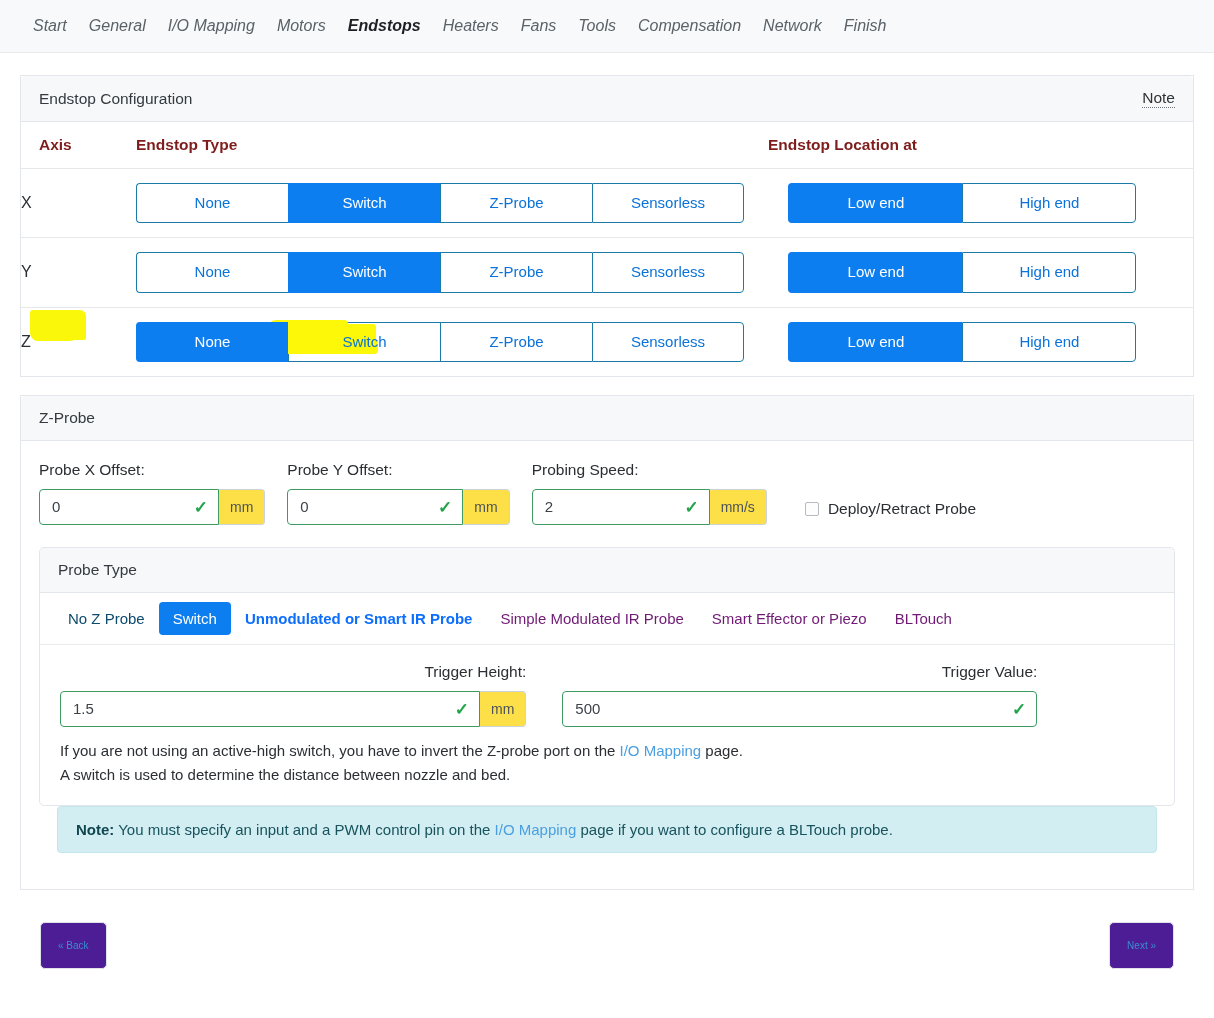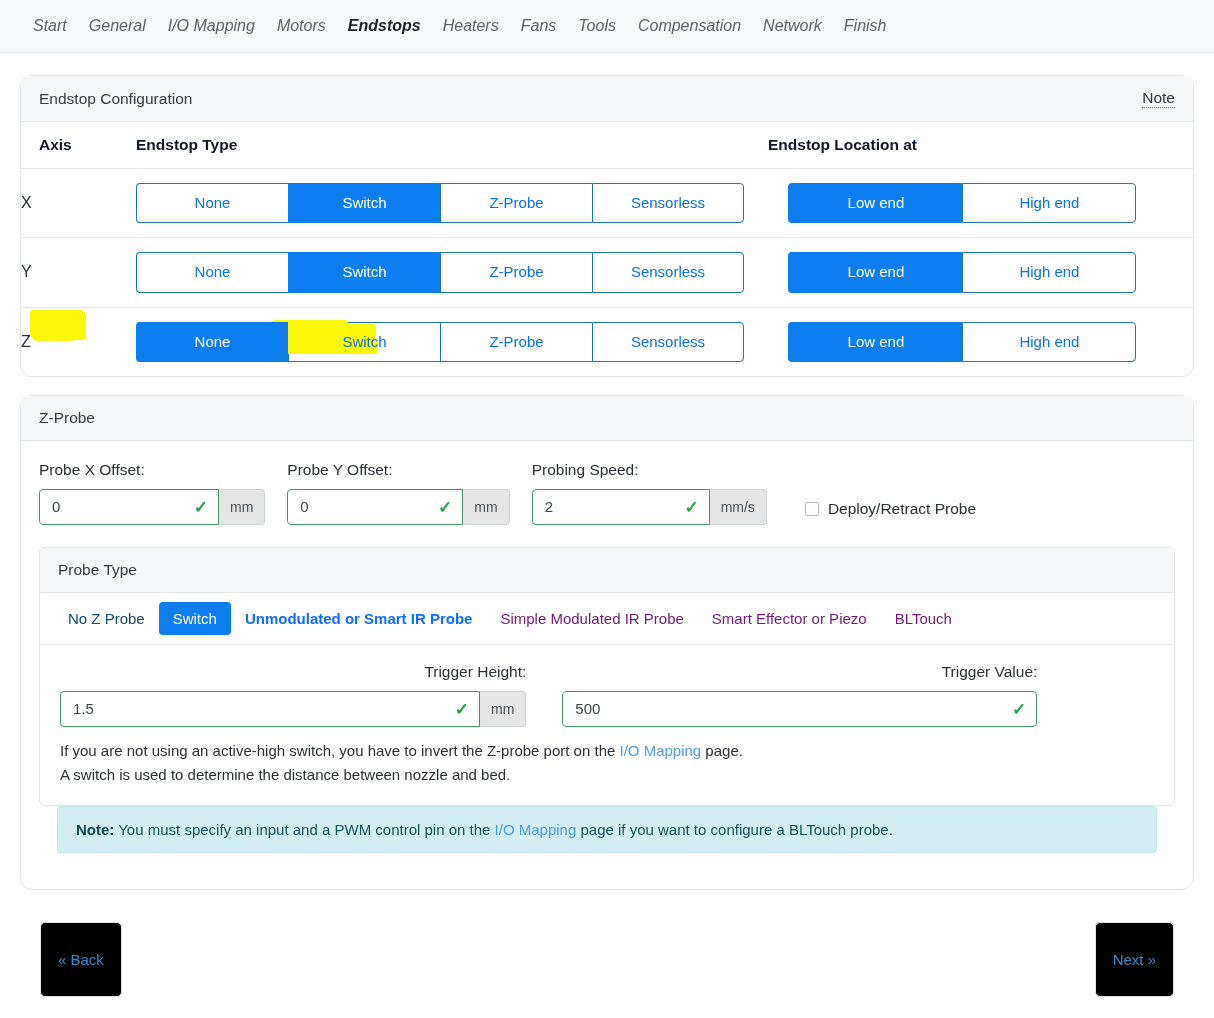--- a/index.html
+++ b/index.html
@@ -31,21 +31,21 @@
     cursor: pointer;
     font-style: italic;
   }
   .nav-item.active { color: #1c1f23; font-weight: bold; }
 
   
   .page { padding: 22px 20px 0 20px; }
 
   .card {
     border: 1px solid #e3e6ea;
-    border-radius: 12px;
+    border-radius: 0;
     background: #fff;
     margin-bottom: 18px;
   }
   .card-header {
     background: #f7f8f9;
     border-bottom: 1px solid #e3e6ea;
     border-radius: 5px 5px 0 0;
     padding: 13px 18px;
     font-size: 15.5px;
     color: #343a40;
@@ -60,21 +60,21 @@
     text-decoration: none;
     cursor: pointer;
   }
 
   
   table.endstops { width: 100%; border-collapse: collapse; }
   table.endstops th {
     text-align: left;
     font-size: 15.5px;
     font-weight: bold;
-    color: #0f172a;
+    color: #7f1d1d;
     padding: 14px 0 14px 0;
     border-bottom: 1px solid #e6e8ea;
   }
   table.endstops th.c-axis { width: 115px; padding-left: 18px; }
   table.endstops th.c-type { width: 632px; }
   table.endstops td {
     padding: 14px 0;
     border-bottom: 1px solid #e6e8ea;
     vertical-align: middle;
   }
@@ -184,21 +184,21 @@
   .inp .tick {
     position: absolute;
     right: 10px; top: 50%;
     transform: translateY(-50%);
     color: #22a44a;
     font-size: 17px;
     font-weight: bold;
     line-height: 1;
   }
   .addon {
-    background: #e5e5e5;
+    background: #fde047;
     border: 1px solid #ced3d8;
     border-left: none;
     border-radius: 0 4px 4px 0;
     height: 36px;
     display: flex;
     align-items: center;
     padding: 0 11px;
     font-size: 14px;
     color: #4c5358;
   }
@@ -287,24 +287,24 @@
 
   
   .footer {
     display: flex;
     justify-content: space-between;
     padding: 14px 20px 0 20px;
   }
   .foot-btn {
     border: 1px solid #dfe3e7;
     border-radius: 5px;
-    background: #000000;
+    background: #4c1d95;
     color: #3a8dd0;
-    font-size: 15px;
-    padding: 28px 17px;
+    font-size: 10px;
+    padding: 17px 17px;
     cursor: pointer;
   }
 </style>
 </head>
 <body>
 
 <div class="navbar">
   <span class="nav-item">Start</span>
   <span class="nav-item">General</span>
   <span class="nav-item">I/O Mapping</span>

